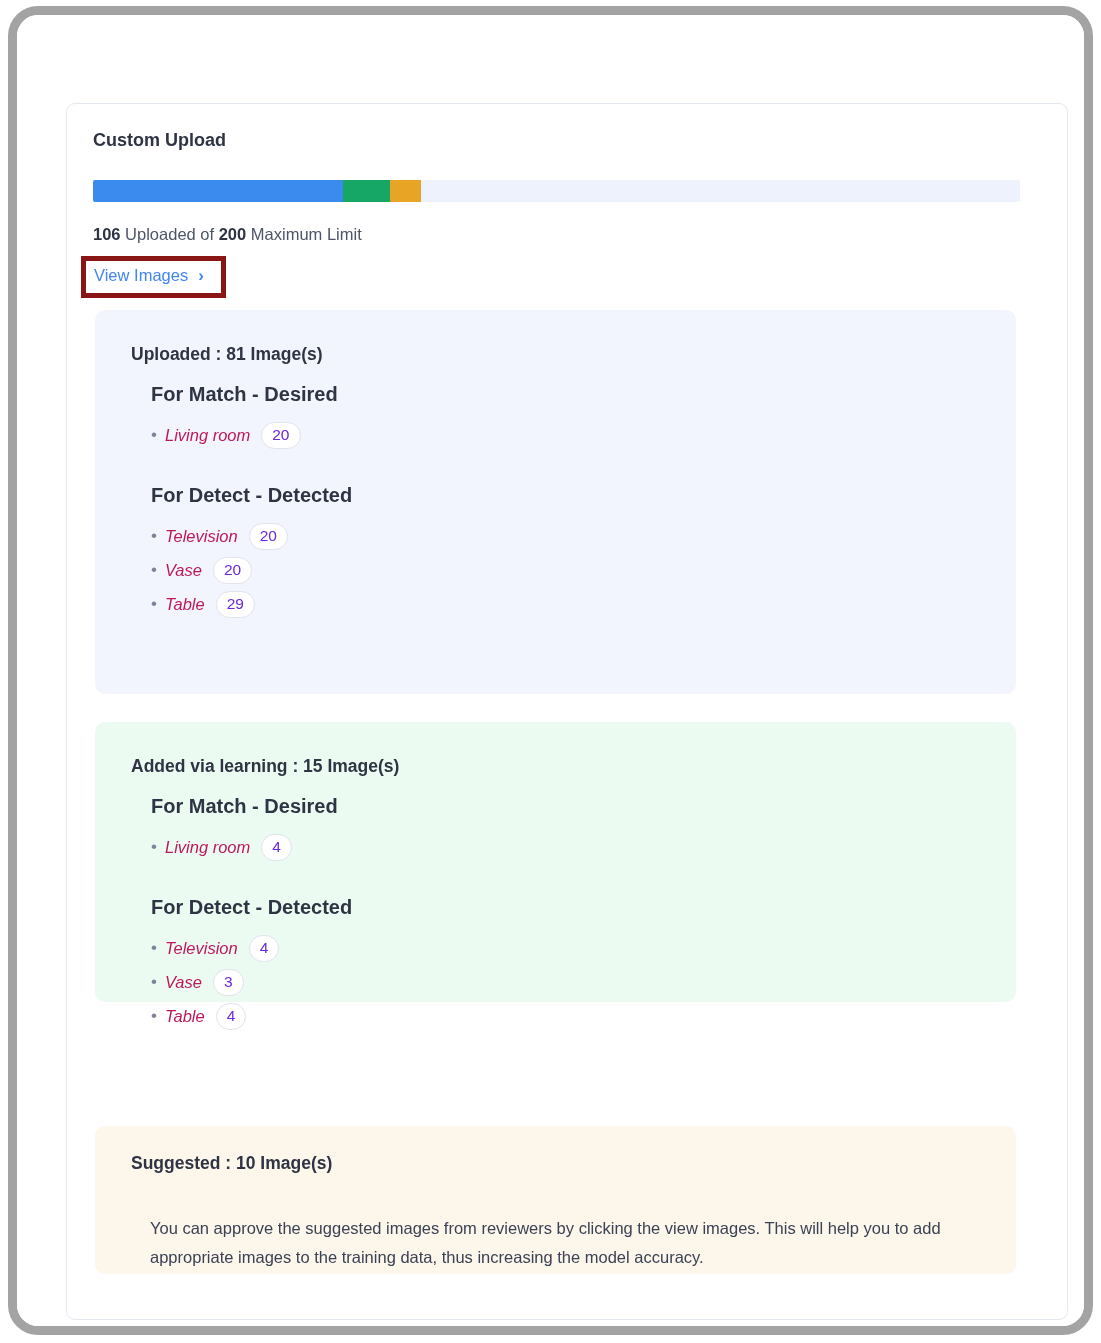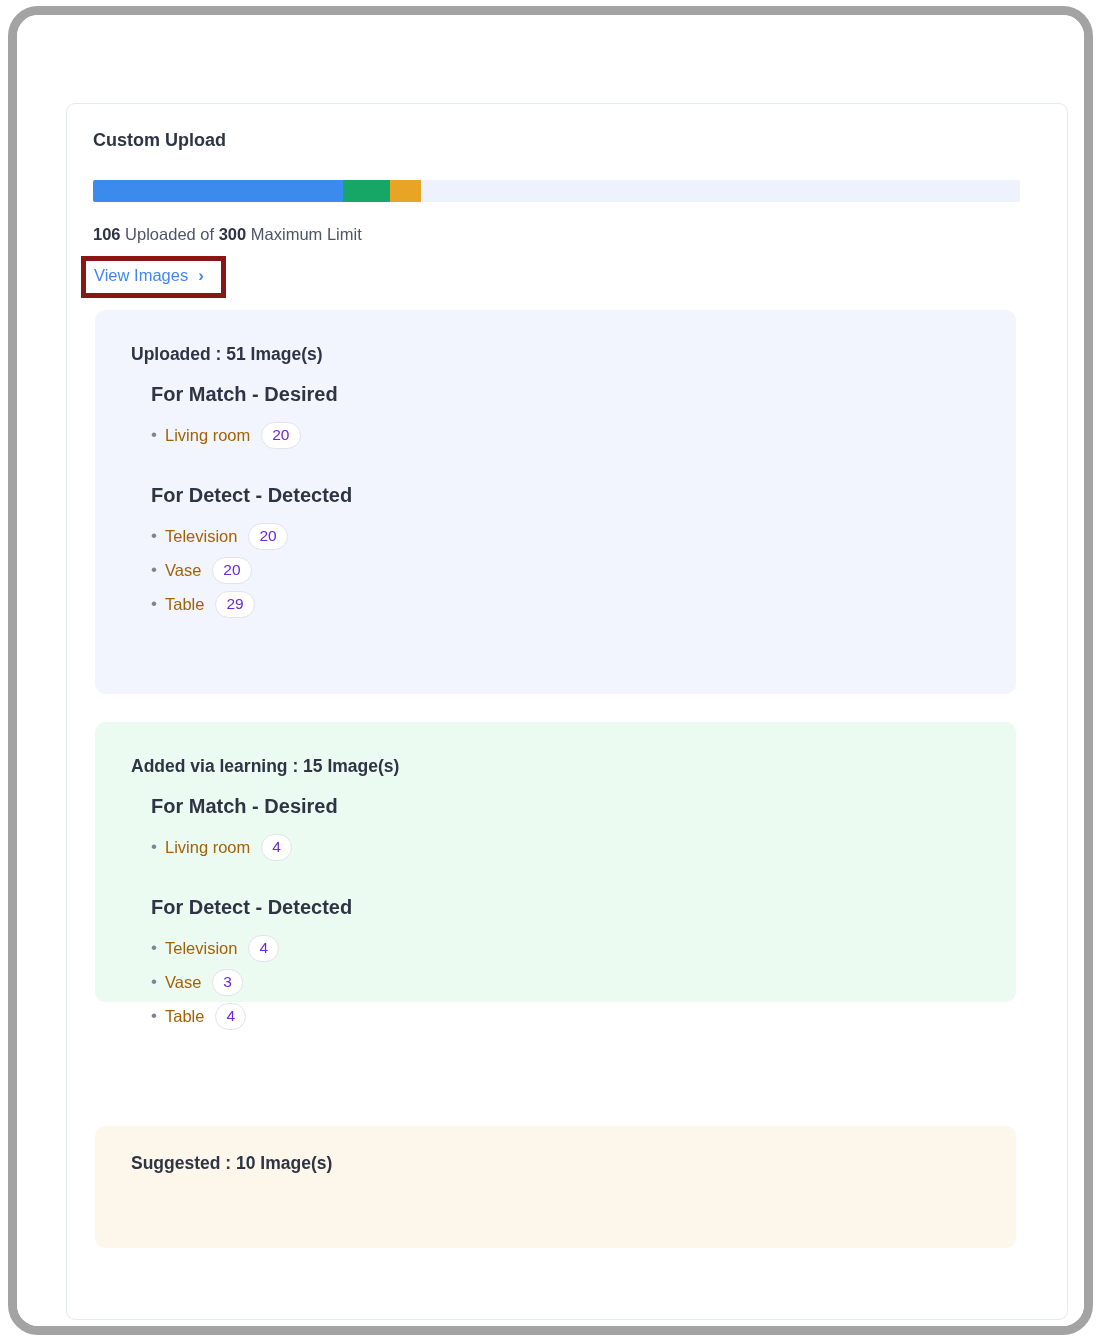--- a/index.html
+++ b/index.html
@@ -142,21 +142,21 @@
   .panel {
     position: absolute;
     left: 28px;
     width: 921px;
     box-sizing: border-box;
     border-radius: 10px;
     padding: 0;
   }
   .panel.blue   { background: #f2f5fd; top: 206px;  height: 384px; }
   .panel.green  { background: #ecfbf2; top: 618px;  height: 280px; }
-  .panel.orange { background: #fdf6eb; top: 1022px; height: 122px; }
+  .panel.orange { background: #fdf6eb; top: 1022px; height: 148px; }
 
   .panel-title {
     position: absolute;
     left: 36px;
     font-size: 17.5px;
     font-weight: bold;
     color: #2e3444;
   }
   .panel.blue   .panel-title { top: 34px; }
   .panel.green  .panel-title { top: 34px; }
@@ -181,22 +181,23 @@
   }
   .bullet-dot {
     color: #7b8499;
     font-size: 17px;
     line-height: 1;
     margin-right: 8px;
     transform: translateY(-1px);
   }
   .bullet-text {
     font-size: 16.5px;
-    color: #a16207;
+    color: #be185d;
     margin-right: 11px;
+    font-style: italic;
   }
   .pill {
     display: inline-flex;
     align-items: center;
     justify-content: center;
     min-width: 22px;
     height: 27px;
     padding: 0 10px;
     background: #ffffff;
     border: 1px solid #e0e3ea;
@@ -234,32 +235,32 @@
 
         <div class="section-heading">Custom Upload</div>
 
         <div class="progress-track" style="background: rgb(238, 242, 252);">
             <div class="progress-seg" style="width: 27%; background: rgb(59, 139, 238);"></div>
             <div class="progress-seg" style="width: 5%; background: rgb(22, 167, 102);"></div>
             <div class="progress-seg" style="width: 3.33333%; background: rgb(232, 164, 36);"></div>
           </div>
 
         <div class="upload-summary">
-          <b>106</b><span> Uploaded of </span><b>300</b><span> Maximum Limit</span>
+          <b>106</b><span> Uploaded of </span><b>200</b><span> Maximum Limit</span>
         </div>
 
         <div class="annot-box"></div>
 
         <a class="view-link" href="#">
           <span>View Images</span>
           <span class="chev">›</span>
         </a>
 
         <div class="panel blue">
-          <div class="panel-title">Uploaded : 51 Image(s)</div>
+          <div class="panel-title">Uploaded : 81 Image(s)</div>
 
           <div class="group match">
             <div class="group-label">For Match - Desired</div>
             <div class="bullet-row">
               <span class="bullet-dot">•</span>
               <span class="bullet-text">Living room</span>
               <span class="pill">20</span>
             </div>
           </div>
 
@@ -310,19 +311,20 @@
             <div class="bullet-row">
               <span class="bullet-dot">•</span>
               <span class="bullet-text">Table</span>
               <span class="pill">4</span>
             </div>
           </div>
         </div>
 
         <div class="panel orange">
           <div class="panel-title">Suggested : 10 Image(s)</div>
+          <div class="panel-desc">You can approve the suggested images from reviewers by clicking the view images. This will help you to add appropriate images to the training data, thus increasing the model accuracy.</div>
         </div>
 
       </div>
     </div>
 
   </div>
 </div>
 
 </body></html>

